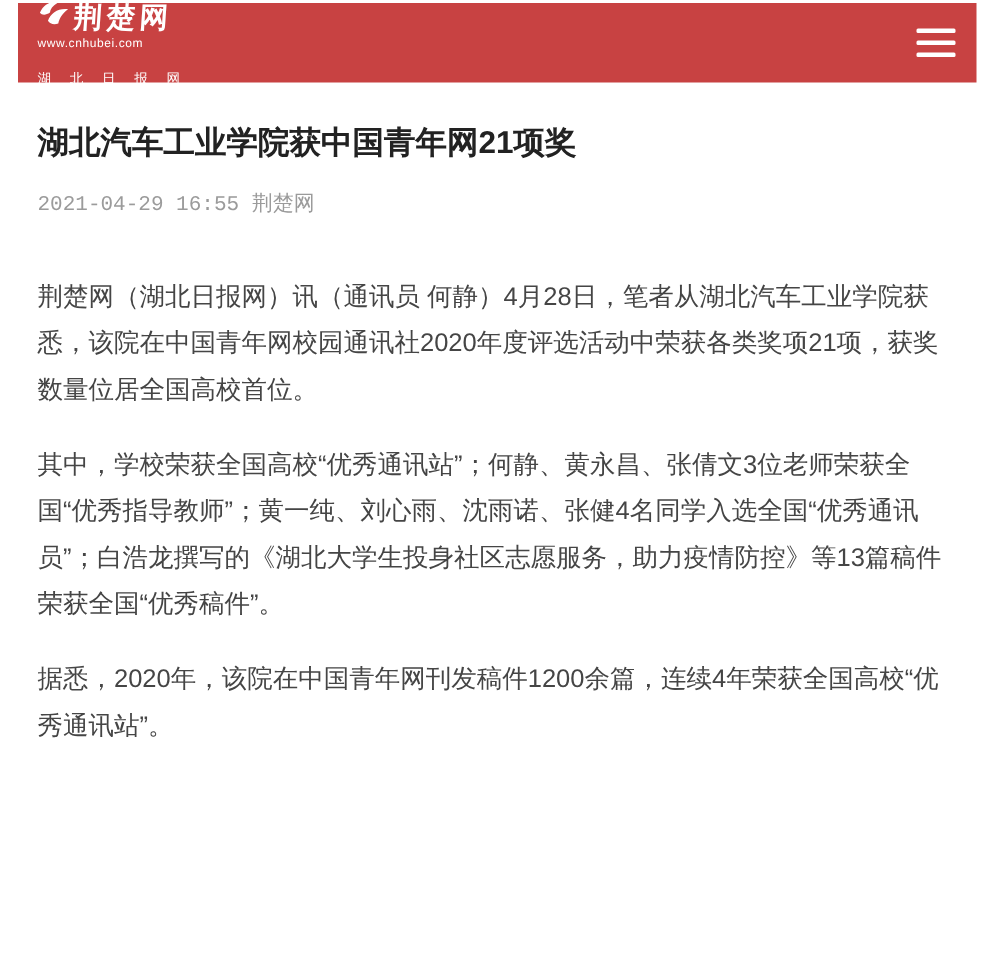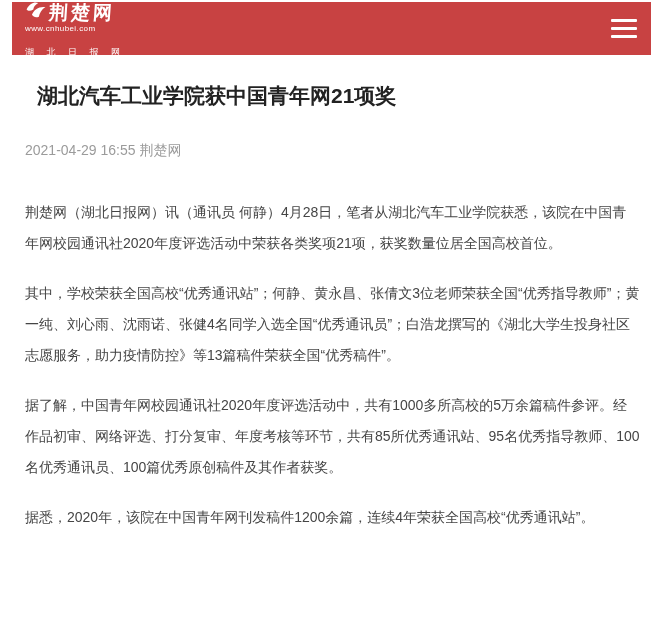--- a/index.html
+++ b/index.html
@@ -75,37 +75,38 @@
     width: 26px;
     background: #ffffff;
     border-radius: 1px;
   }
 
   
   .content {
     padding: 0 23px 30px 25px;
   }
   .article-title {
-    margin: 27px 0 0 12px;
+    margin: 27px 0 0 0;
     font-size: 21px;
     line-height: 1.35;
     font-weight: bold;
     color: #222222;
   }
   .article-meta {
-    margin-top: 32px;
+    margin-top: 17px;
     font-size: 14px;
     color: #9b9b9b;
+    font-family: Liberation Mono, monospace;
   }
   .article-body {
     margin-top: 37px;
   }
   .article-body p {
     margin: 0 0 19px 0;
-    font-size: 14px;
+    font-size: 17px;
     line-height: 31px;
     color: #454545;
   }
 </style>
 </head>
 <body>
 
 <div class="page">
 
   <header class="site-header">
@@ -128,18 +129,17 @@
       <span class="bar"></span>
     </button>
   </header>
 
   <main class="content">
     <h1 class="article-title">湖北汽车工业学院获中国青年网21项奖</h1>
     <div class="article-meta">2021-04-29 16:55 荆楚网</div>
     <div class="article-body">
       <p>荆楚网（湖北日报网）讯（通讯员 何静）4月28日，笔者从湖北汽车工业学院获悉，该院在中国青年网校园通讯社2020年度评选活动中荣获各类奖项21项，获奖数量位居全国高校首位。</p>
       <p>其中，学校荣获全国高校“优秀通讯站”；何静、黄永昌、张倩文3位老师荣获全国“优秀指导教师”；黄一纯、刘心雨、沈雨诺、张健4名同学入选全国“优秀通讯员”；白浩龙撰写的《湖北大学生投身社区志愿服务，助力疫情防控》等13篇稿件荣获全国“优秀稿件”。</p>
-      <p>据了解，中国青年网校园通讯社2020年度评选活动中，共有1000多所高校的5万余篇稿件参评。经作品初审、网络评选、打分复审、年度考核等环节，共有85所优秀通讯站、95名优秀指导教师、100名优秀通讯员、100篇优秀原创稿件及其作者获奖。</p>
       <p>据悉，2020年，该院在中国青年网刊发稿件1200余篇，连续4年荣获全国高校“优秀通讯站”。</p>
     </div>
   </main>
 
 </div>
 
 </body></html>

